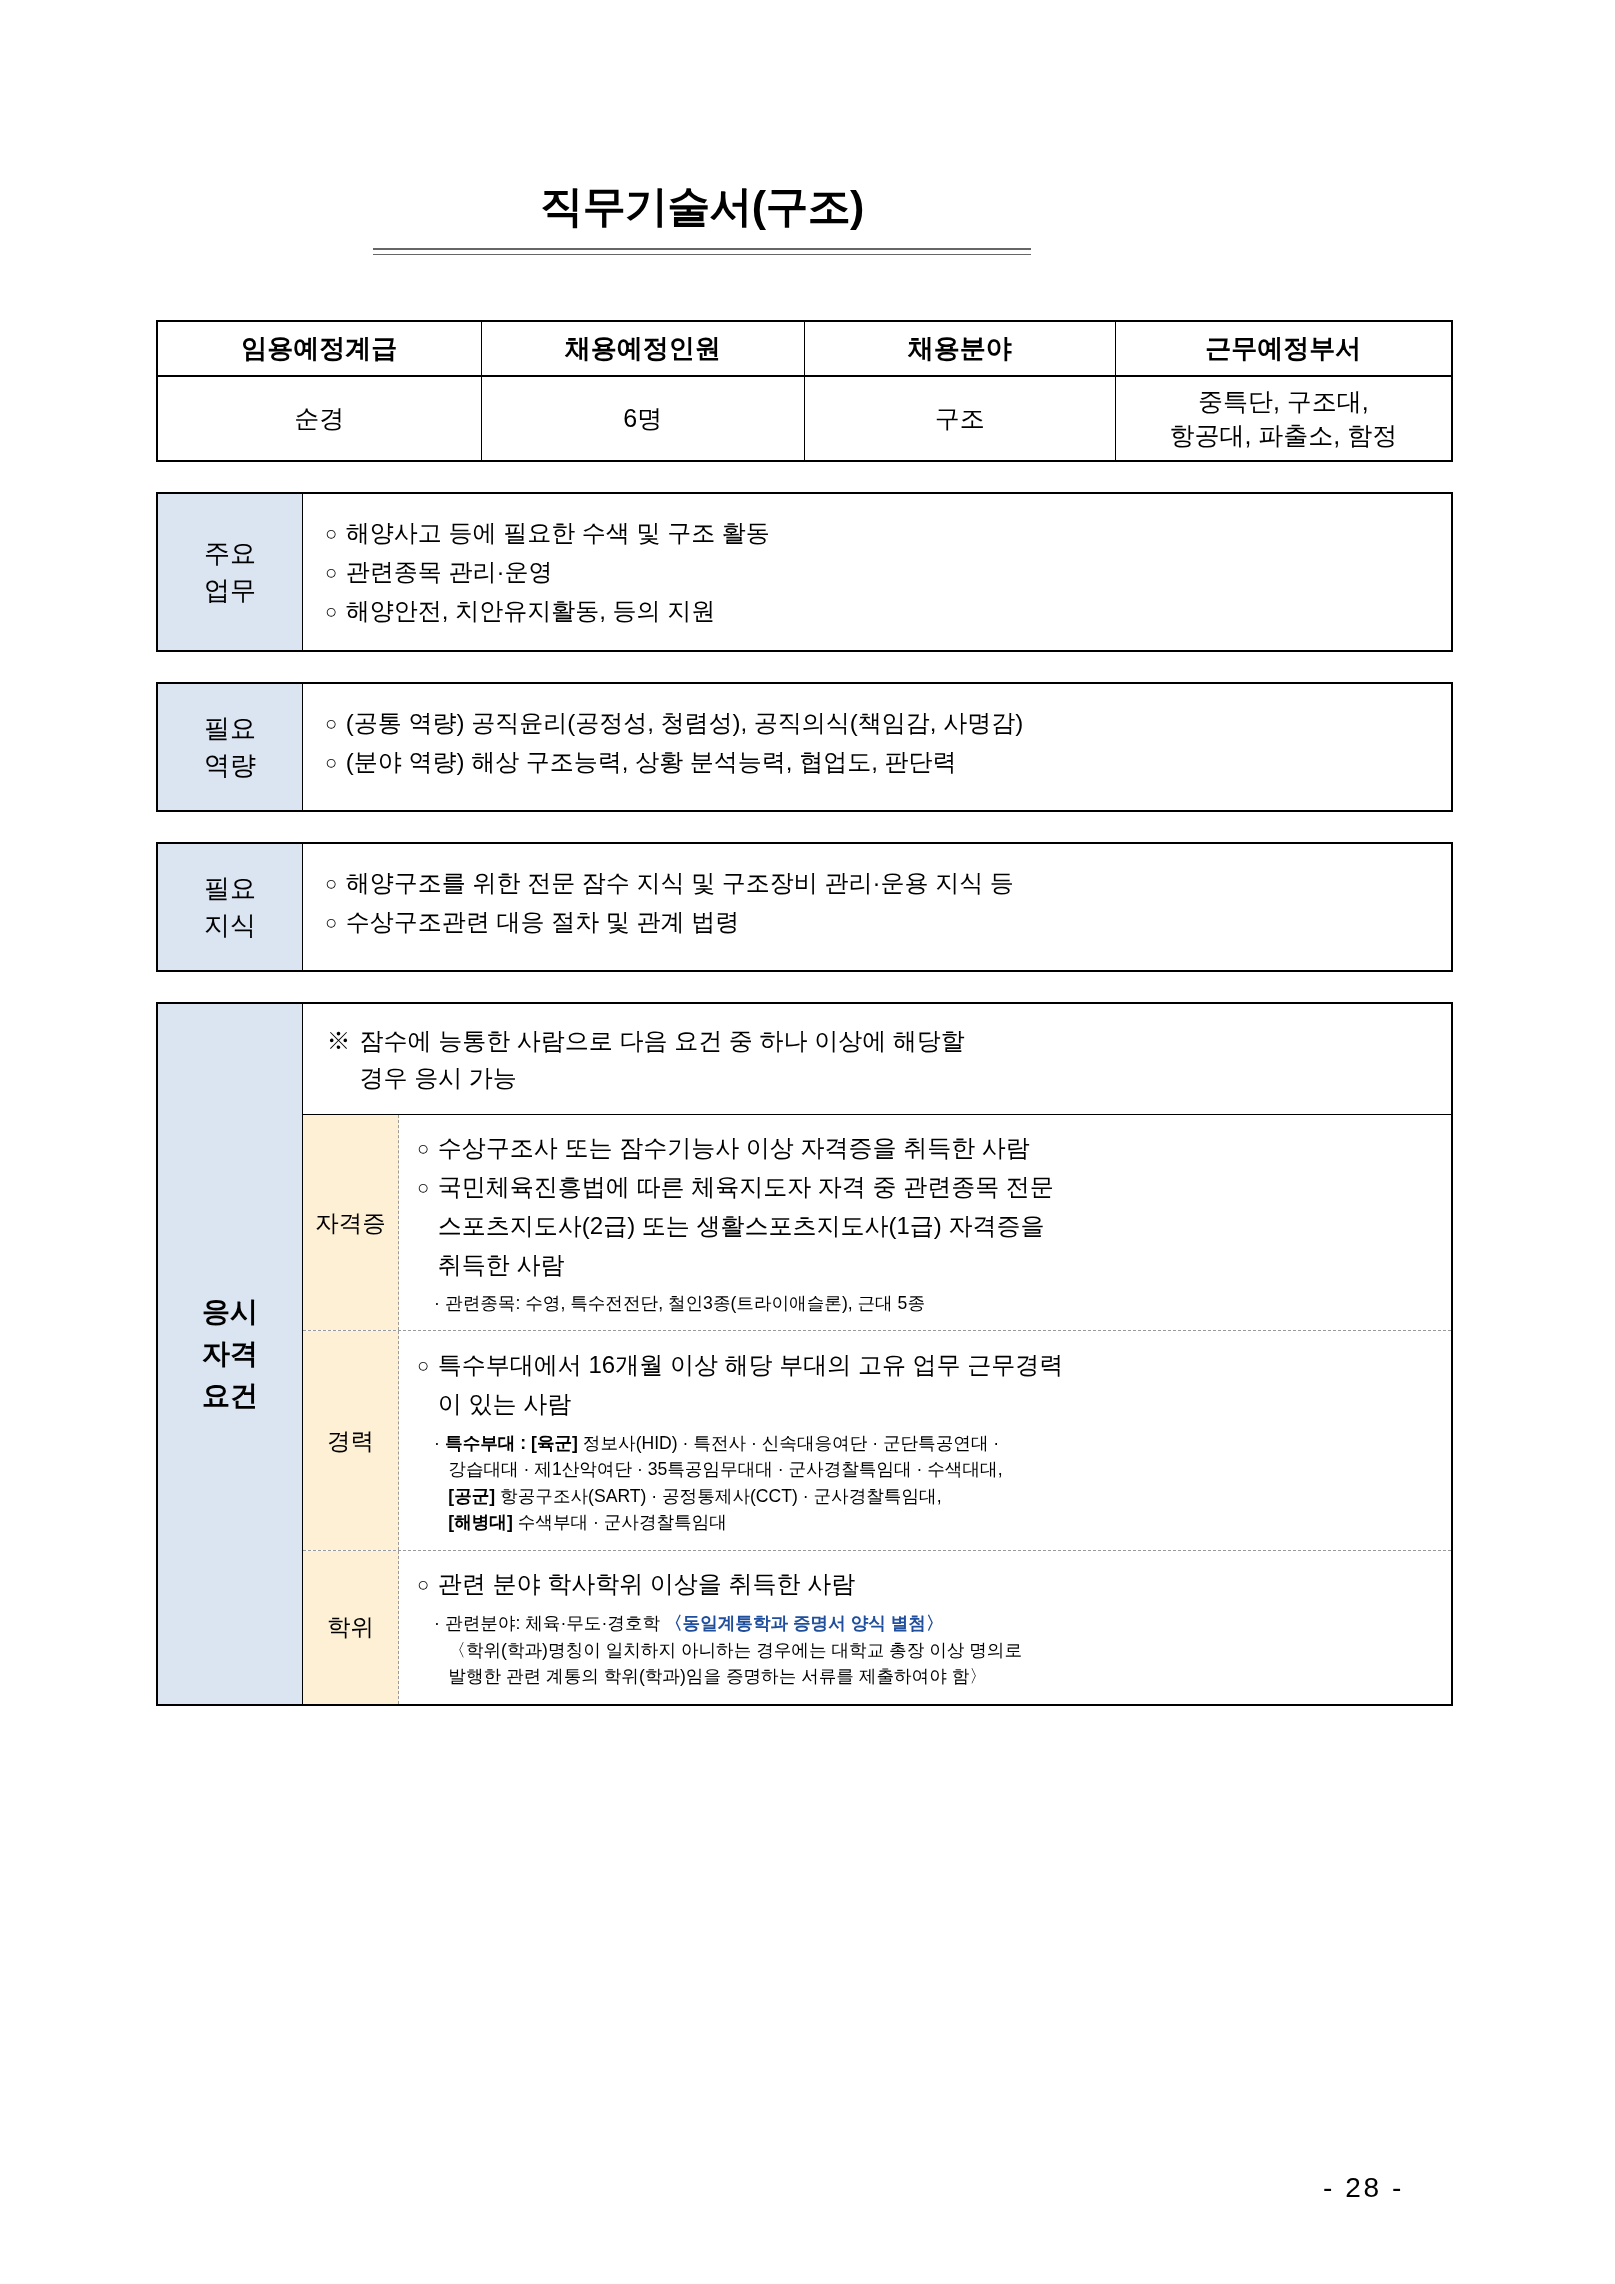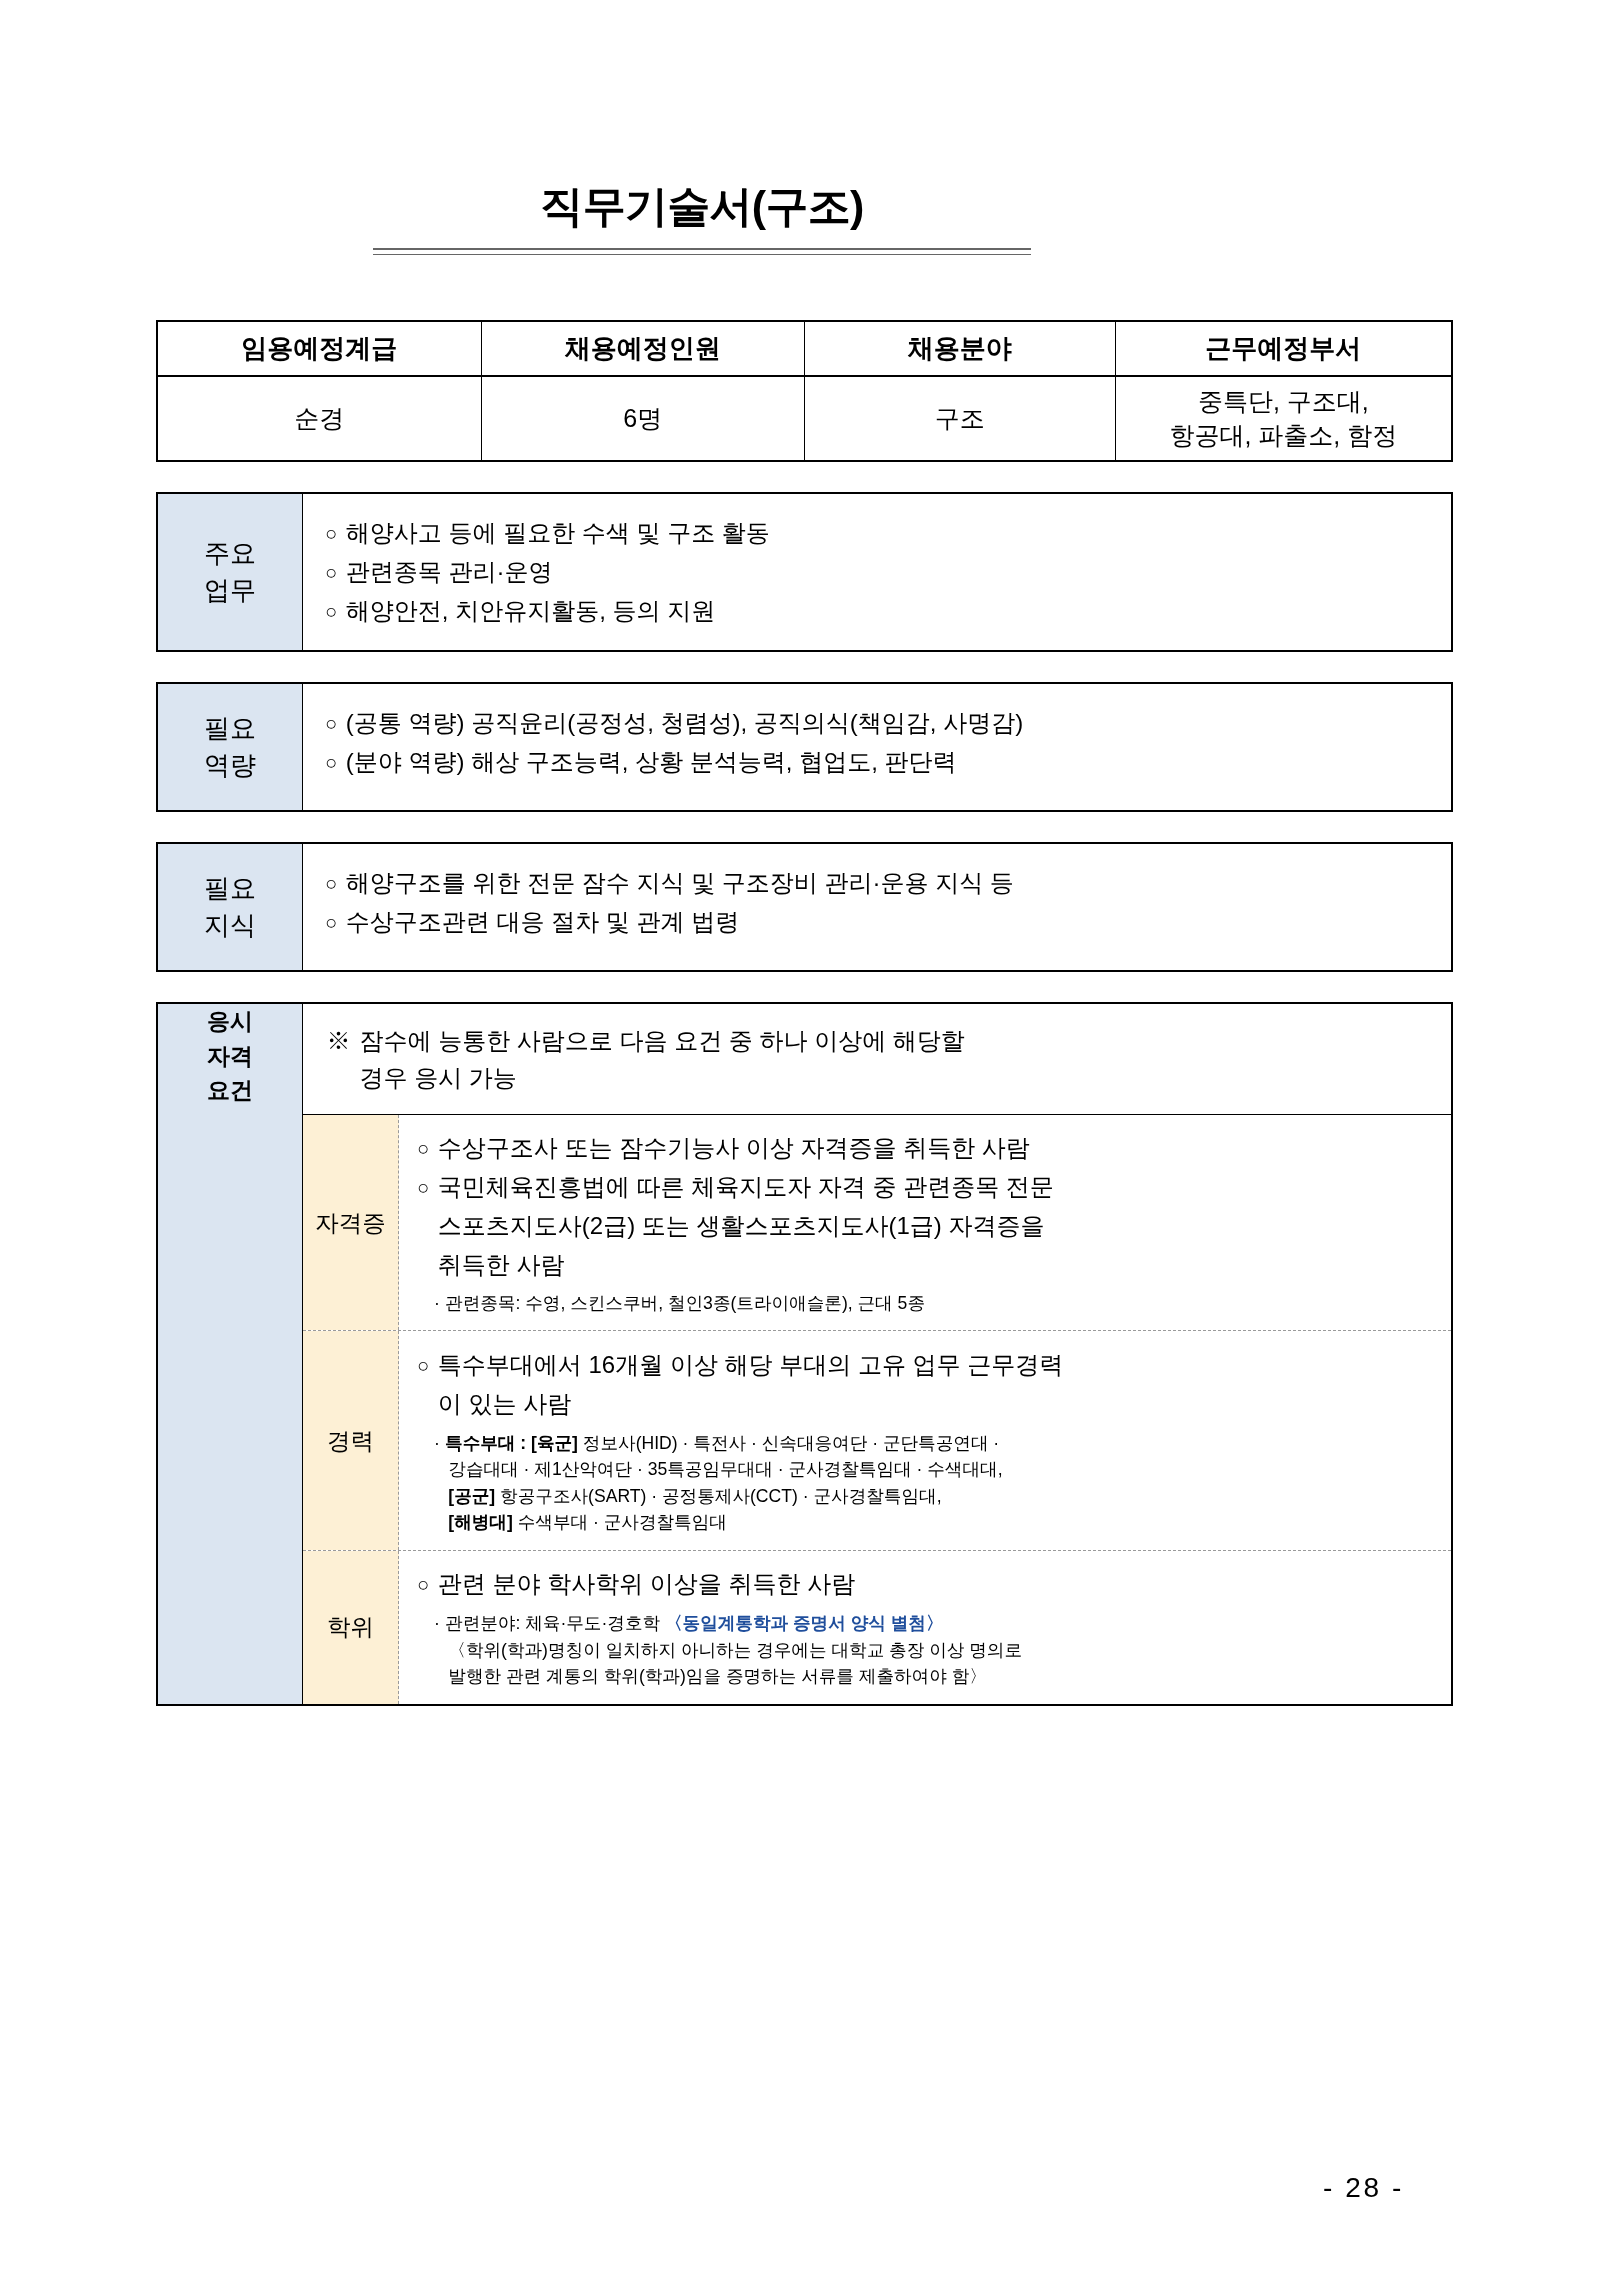--- a/index.html
+++ b/index.html
@@ -134,23 +134,24 @@
     border: 2px solid #000;
     display: flex;
     box-sizing: border-box;
   }
   .qual-label {
     width: 145px;
     flex: 0 0 145px;
     background: #dbe5f1;
     border-right: 0.7px solid #000;
     display: flex;
+    align-items: center;
     justify-content: center;
     text-align: center;
-    font-size: 23px;
+    font-size: 28px;
     font-weight: bold;
     line-height: 1.5;
     box-sizing: border-box;
   }
   .qual-right {
     flex: 1 1 auto;
     display: flex;
     flex-direction: column;
   }
   .qual-note {
@@ -353,21 +354,21 @@
           <div class="bullet">
             <span class="mk">○</span>
             <span class="tx">
               <span>국민체육진흥법에 따른 체육지도자 자격 중 관련종목 전문</span><br>
               <span>스포츠지도사(2급) 또는 생활스포츠지도사(1급) 자격증을</span><br>
               <span>취득한 사람</span>
             </span>
           </div>
           <div class="small sub-line indent">
             <span class="dot">·</span>
-            <span class="txt">관련종목: 수영, 스킨스쿠버, 철인3종(트라이애슬론), 근대 5종</span>
+            <span class="txt">관련종목: 수영, 특수전전단, 철인3종(트라이애슬론), 근대 5종</span>
           </div>
         </div>
       </div>
 
       <div class="qual-row">
         <div class="qual-row-label">경력</div>
         <div class="qual-row-body">
           <div class="bullet">
             <span class="mk">○</span>
             <span class="tx">

